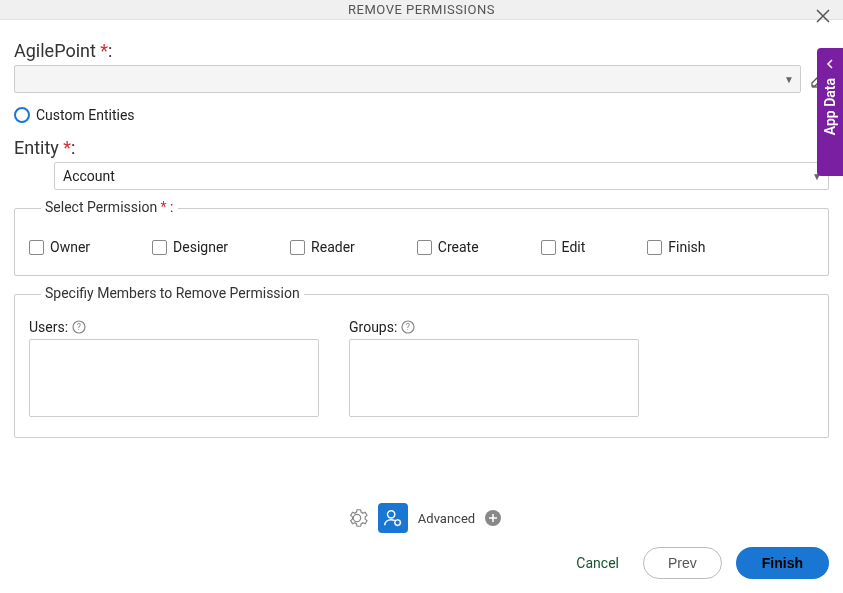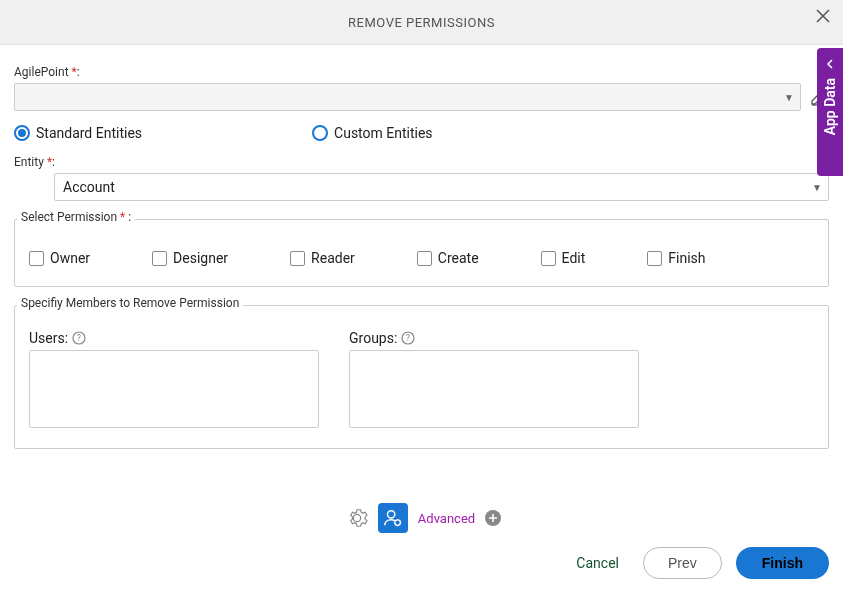--- a/index.html
+++ b/index.html
@@ -8,21 +8,21 @@
       font-size: 14px;
       color: #222;
       background: #fff;
       width: 843px;
       height: 593px;
       position: relative;
       overflow: hidden;
     }
     .header {
       background: #f0f0f0;
-      height: 45px;
+      height: 20px;
       display: flex;
       align-items: center;
       justify-content: center;
       position: relative;
       border-bottom: 1px solid #e0e0e0;
     }
     .header-title {
       font-size: 13px;
       letter-spacing: 0.5px;
       color: #555;
@@ -56,21 +56,21 @@
     }
     .info-icon {
       margin-left: 6px;
       width: 16px;
       height: 16px;
       display: inline-flex;
       align-items: center;
       justify-content: center;
     }
     .label {
-      font-size: 12px;
+      font-size: 18px;
       color: #333;
       margin-bottom: 4px;
       display: block;
     }
     .req { color: #d32f2f; }
     .field-row {
       margin-bottom: 14px;
     }
     .select-wrap {
       display: flex;
@@ -139,24 +139,24 @@
     .fieldset {
       border: 1px solid #ccc;
       border-radius: 2px;
       padding: 14px 14px 20px 14px;
       margin-top: 18px;
       position: relative;
     }
     .legend {
       position: absolute;
       top: -10px;
-      left: 2px;
+      left: 26px;
       background: #fff;
       padding: 0 4px;
-      font-size: 12px;
+      font-size: 14px;
       color: #333;
     }
     .checkbox-row {
       display: flex;
       gap: 62px;
       margin-top: 16px;
       flex-wrap: wrap;
     }
     .checkbox-item {
       display: flex;
@@ -244,21 +244,21 @@
       display: flex;
       align-items: center;
       justify-content: center;
       cursor: pointer;
       border-radius: 4px;
     }
     .icon-btn-active {
       background: #1976d2;
     }
     .adv-label {
-      color: #a21caf;
+      color: #404040;
       font-size: 13px;
       margin-left: 4px;
     }
     .plus-circle {
       width: 16px;
       height: 16px;
       border-radius: 50%;
       background: #888;
       color: #fff;
       display: flex;
@@ -324,26 +324,20 @@
       <div class="edit-icon">
         <svg width="18" height="18" viewBox="0 0 18 18">
             <path d="M2 13 L11 4 L14 7 L5 16 L2 16 Z M11 4 L13 2 L16 5 L14 7" fill="none" stroke="#555" stroke-width="1.3"></path>
             <path d="M2 17 L16 17" stroke="#555" stroke-width="1.3"></path>
           </svg>
       </div>
     </div>
   </div>
 
   <div class="radio-row">
-    <div class="radio-item">
-      <span class="radio">
-          <span class="radio-inner"></span>
-        </span>
-      <span>Standard Entities</span>
-    </div>
     <div class="radio-item">
       <span class="radio"></span>
       <span>Custom Entities</span>
     </div>
   </div>
 
   <div class="field-row">
     <label class="label"><span>Entity</span> <span class="req">*</span>:</label>
     <div class="select select-white">
       <span>Account</span>

